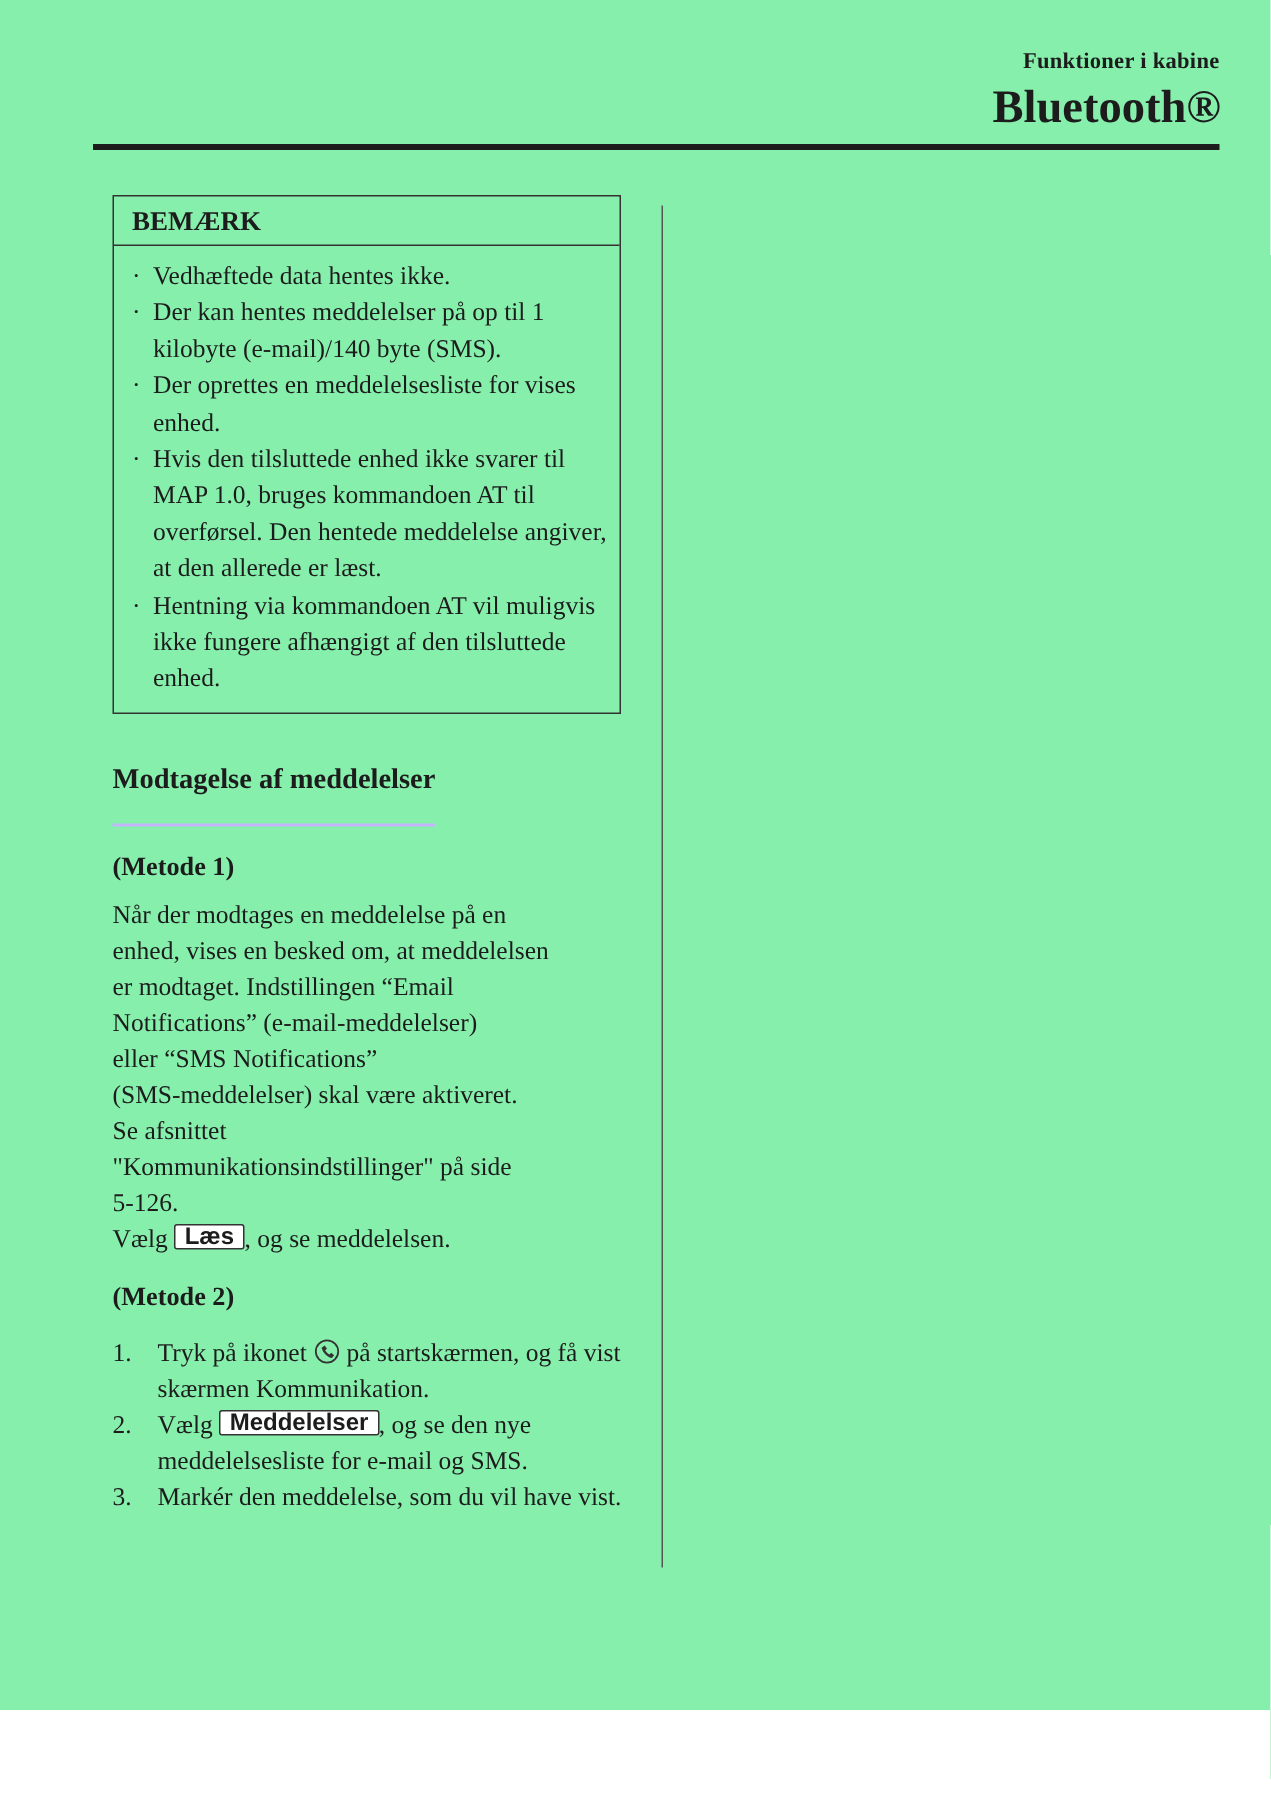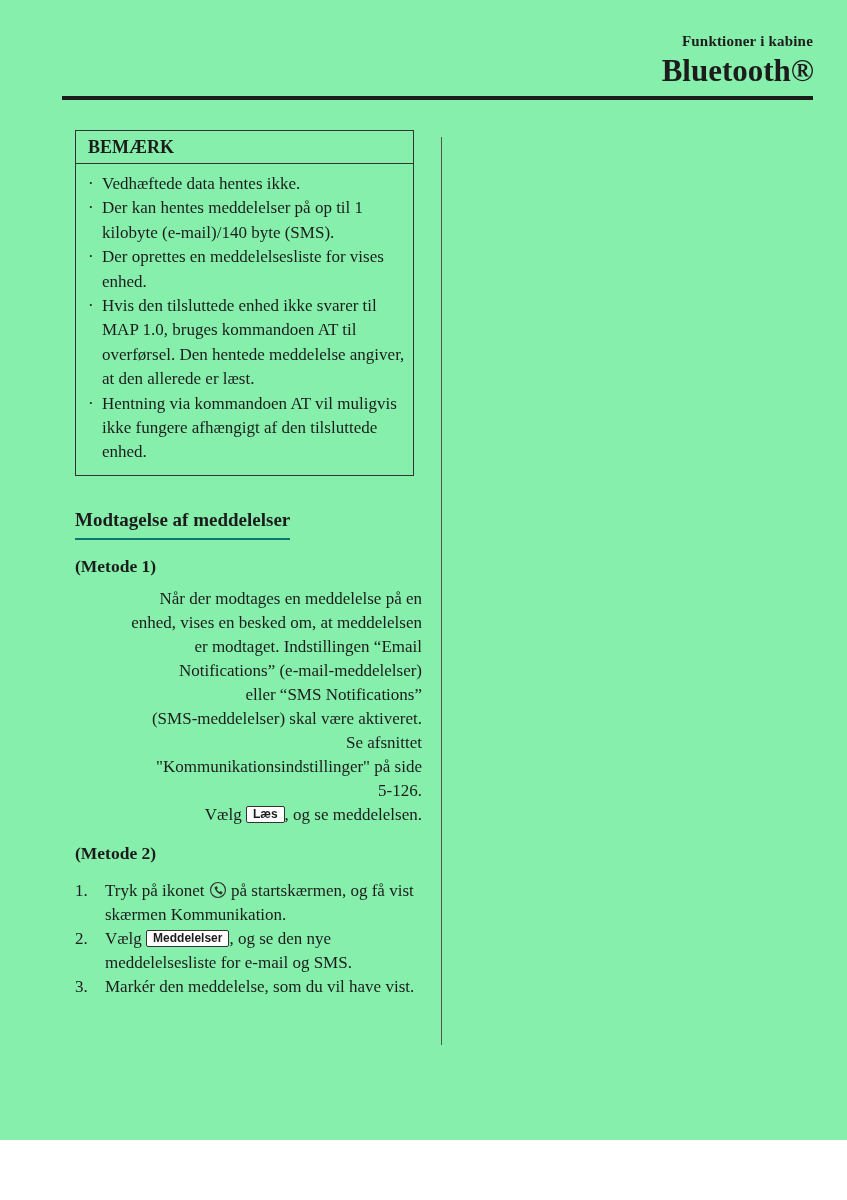--- a/index.html
+++ b/index.html
@@ -79,44 +79,43 @@
   .note-text { flex: 1; }
 
   
   .section-heading {
     margin-top: 33px;
     font-size: 19px;
     font-weight: bold;
   }
   .section-heading span {
     display: inline-block;
-    border-bottom: 2px solid #0f766e;
-    padding-bottom: 7px;
+    border-bottom: 2px solid #c4b5fd;
+    padding-bottom: 18px;
   }
   .method-heading {
     margin-top: 16px;
     font-size: 17.5px;
     font-weight: bold;
   }
   .para {
     margin-top: 10px;
     font-size: 17px;
     line-height: 24px;
-    text-align: right;
   }
   .para div { min-height: 24px; }
 
   
   .kbtn {
     display: inline-block;
     border: 1.4px solid #333333;
     border-radius: 2px;
     font-family: "Liberation Sans", sans-serif;
     font-weight: bold;
-    font-size: 12px;
+    font-size: 16px;
     line-height: 15px;
     padding: 0 6px;
     position: relative;
     top: -2px;
     color: #1c1c1c;
     background: #ffffff;
   }
 
   
   .circ-icon {

